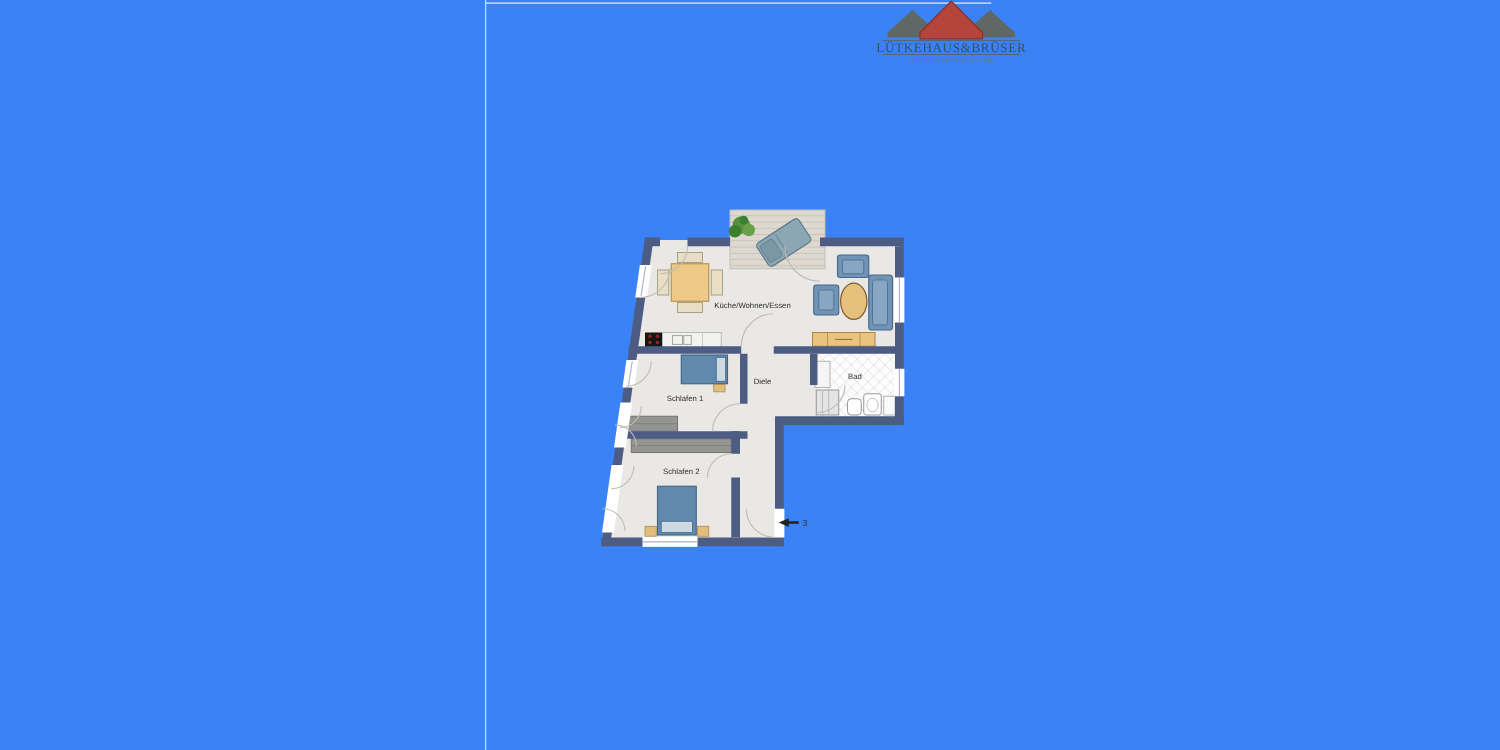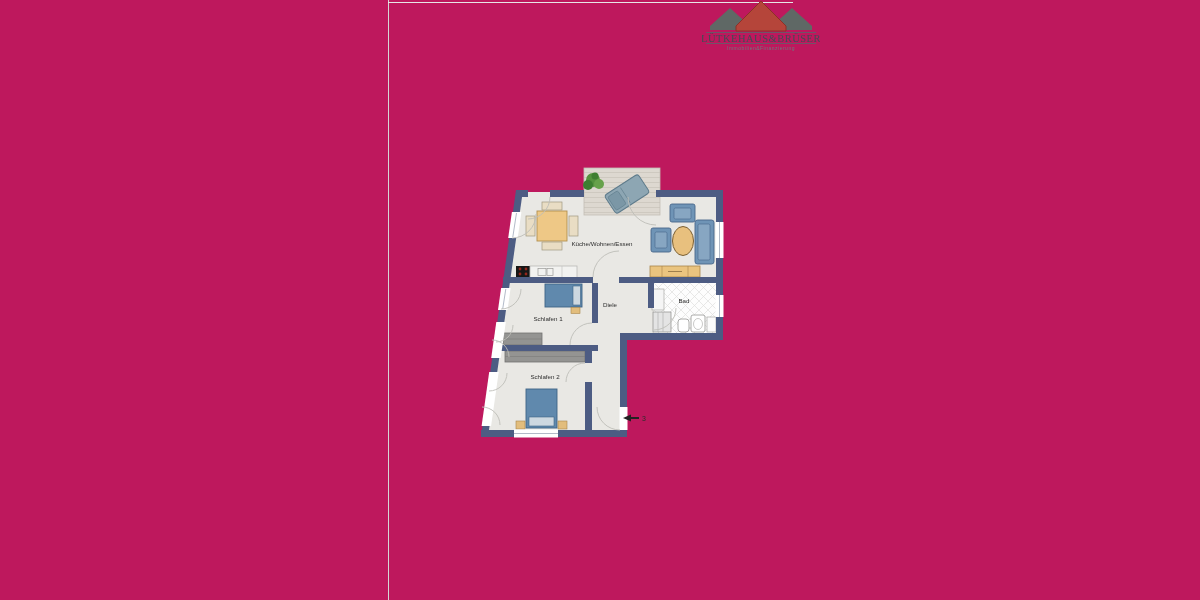--- a/index.html
+++ b/index.html
@@ -1,16 +1,16 @@
 <!DOCTYPE html>
 <html><head>
 <meta charset="utf-8">
 <style>
   html,body{margin:0;padding:0;background:#ffffff;}
-  .page{position:relative;width:1200px;height:600px;background:#be185d;overflow:hidden;
+  .page{position:relative;width:1200px;height:600px;background:#3b82f6;overflow:hidden;
         font-family:"Liberation Sans",sans-serif;}
   .divider-v{position:absolute;left:388px;top:0;width:1px;height:600px;background:#d5d5d5;}
   .divider-h{position:absolute;left:388px;top:2px;width:405px;height:1px;background:#e7e7e7;}
   .logo{position:absolute;left:702px;top:0;width:118px;height:52px;}
   .plan{position:absolute;left:478px;top:160px;}
   .plan text{font-family:"Liberation Sans",sans-serif;fill:#2d2d2d;}
   .logo text{letter-spacing:0.5px;}
 </style>
 </head>
 <body>

